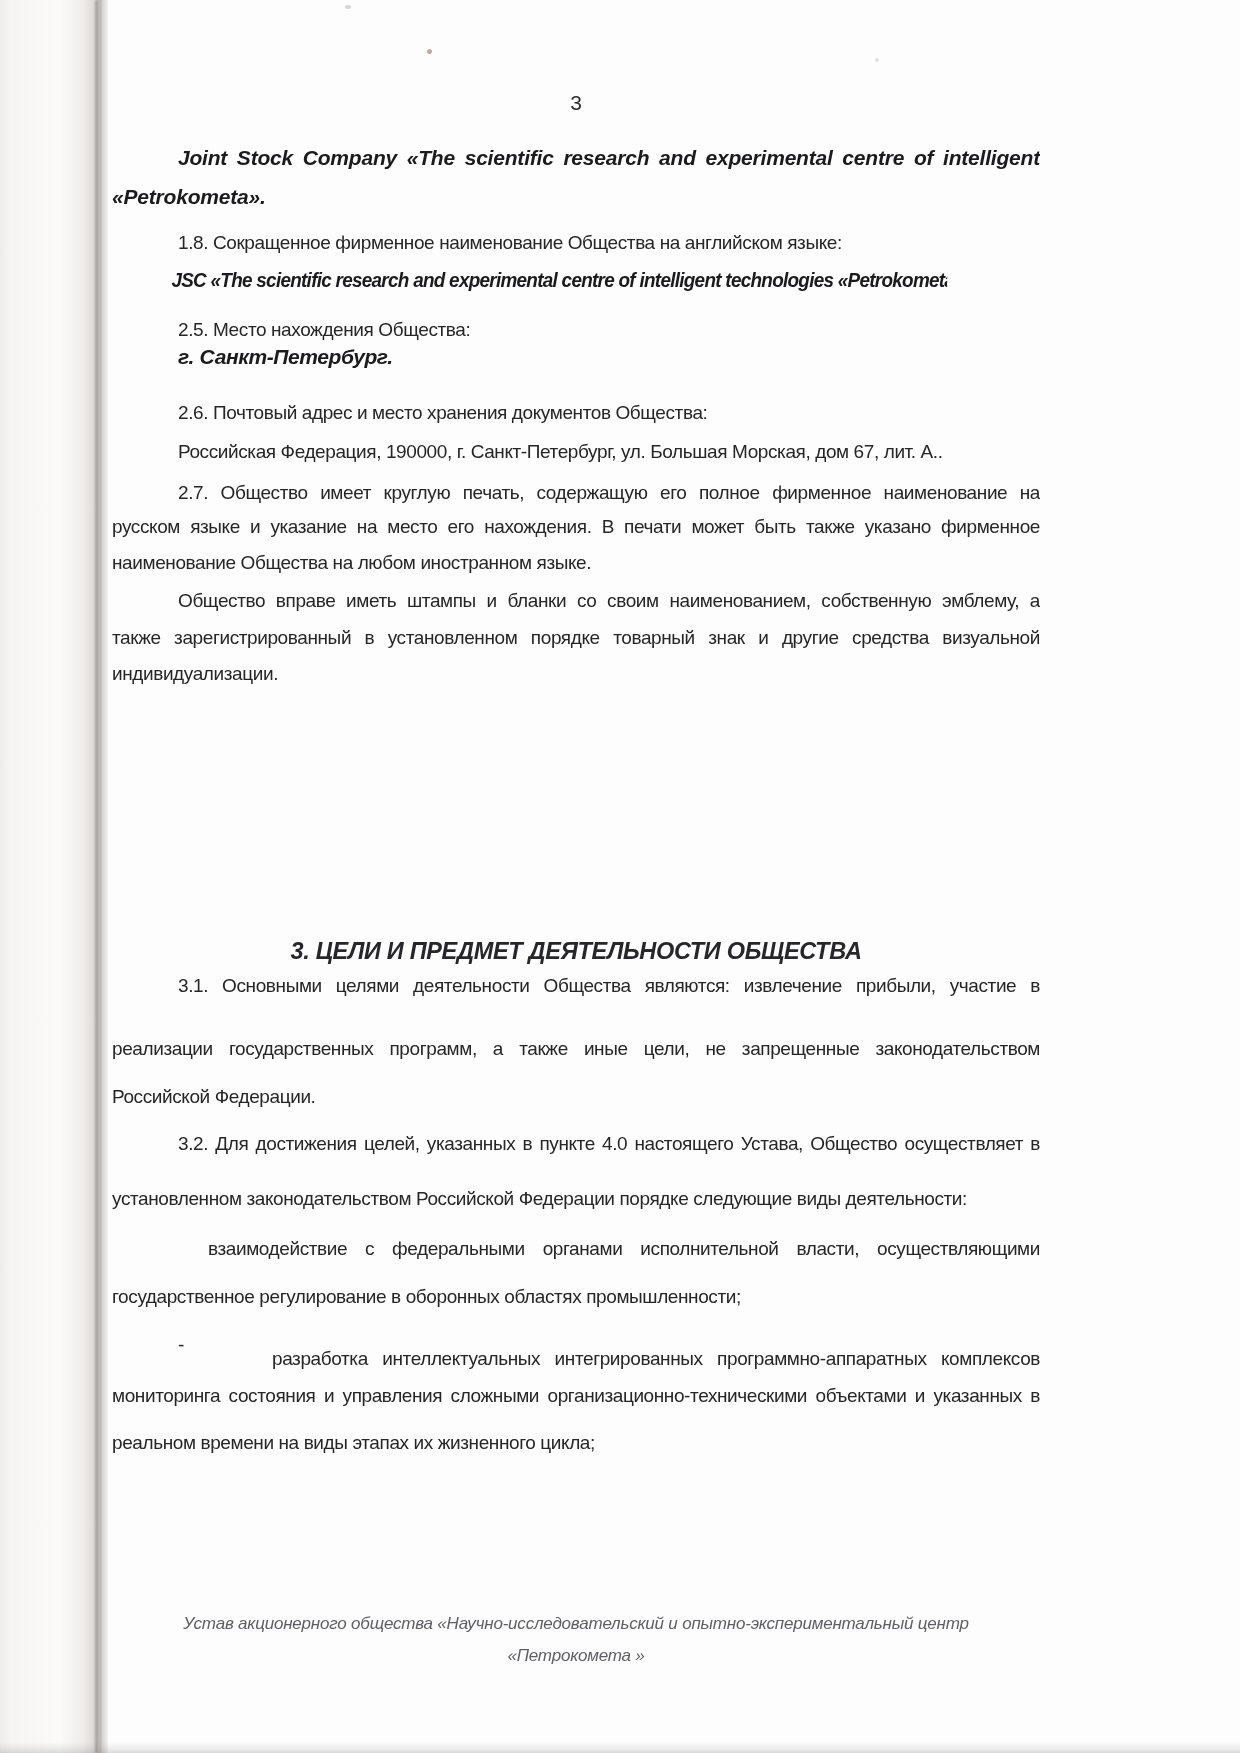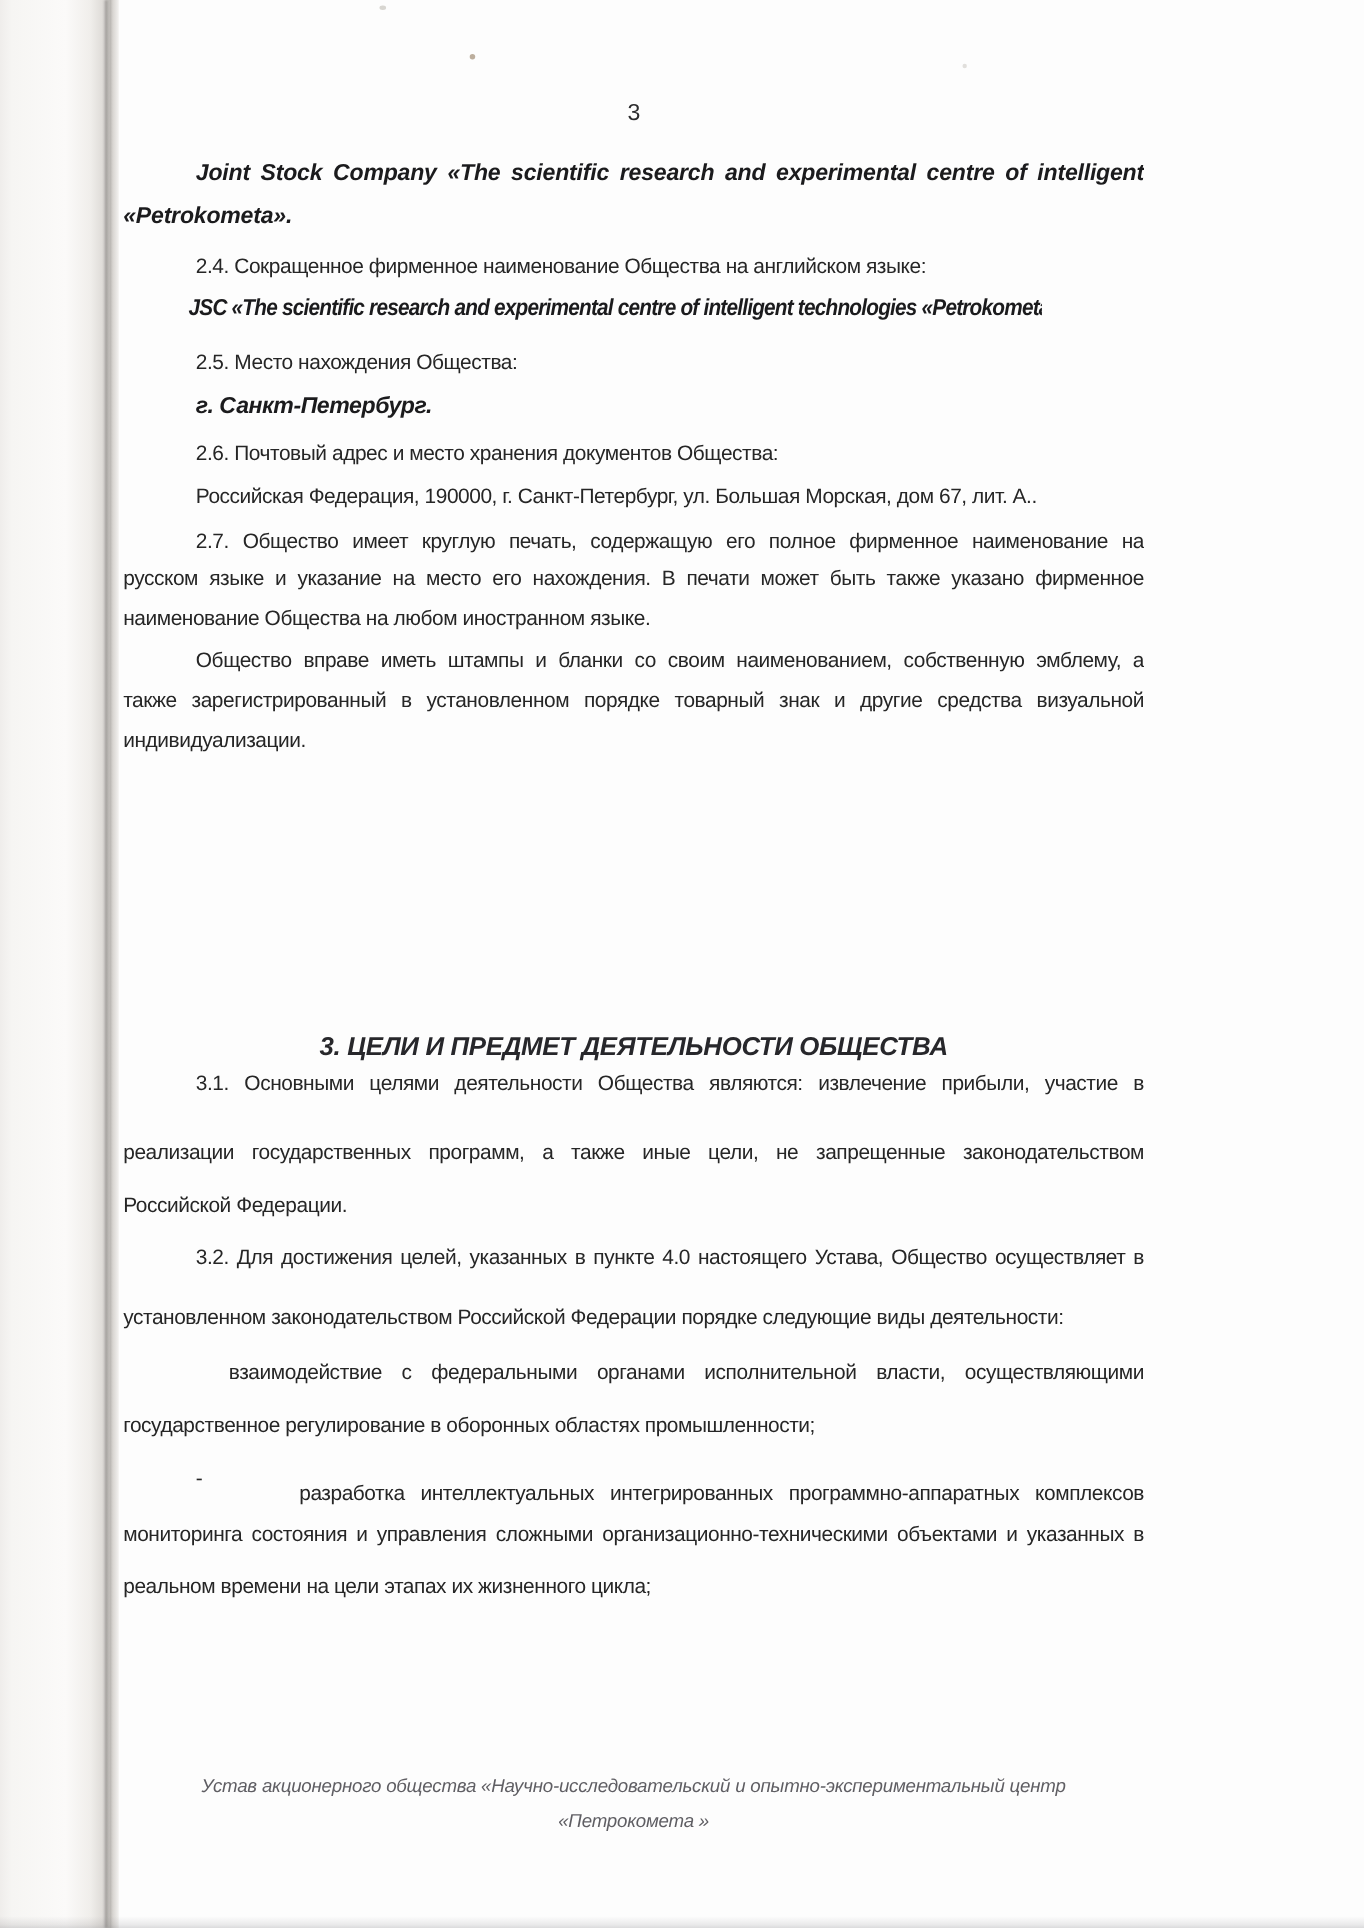--- a/index.html
+++ b/index.html
@@ -58,25 +58,25 @@
 <div class="scan-bottom"></div>
 <div class="speck speck1"></div>
 <div class="speck speck2"></div>
 <div class="speck speck3"></div>
 
 <div class="ln ctr pagenum" style="top:90px">3</div>
 
 <div class="ln jfy ind bi en" style="top:144px">Joint Stock Company «The scientific research and experimental centre of intelligent technologies</div>
 <div class="ln bi en" style="top:183px">«Petrokometa».</div>
 
-<div class="ln ind" style="top:230px">2.4. Сокращенное фирменное наименование Общества на английском языке:</div>
+<div class="ln ind" style="top:230px">1.8. Сокращенное фирменное наименование Общества на английском языке:</div>
 <div class="ln ind bi en cond" style="top:266px">JSC «The scientific research and experimental centre of intelligent technologies «Petrokometa ».</div>
 
 <div class="ln ind" style="top:317px">2.5. Место нахождения Общества:</div>
-<div class="ln ind bi city" style="top:356px">г. Санкт-Петербург.</div>
+<div class="ln ind bi city" style="top:344px">г. Санкт-Петербург.</div>
 
 <div class="ln ind" style="top:400px">2.6. Почтовый адрес и место хранения документов Общества:</div>
 <div class="ln ind" style="top:439px">Российская Федерация, 190000, г. Санкт-Петербург, ул. Большая Морская, дом 67, лит. А..</div>
 
 <div class="ln jfy ind" style="top:480px">2.7. Общество имеет круглую печать, содержащую его полное фирменное наименование на</div>
 <div class="ln jfy" style="top:514px">русском языке и указание на место его нахождения. В печати может быть также указано фирменное</div>
 <div class="ln" style="top:550px">наименование Общества на любом иностранном языке.</div>
 
 <div class="ln jfy ind" style="top:588px">Общество вправе иметь штампы и бланки со своим наименованием, собственную эмблему, а</div>
 <div class="ln jfy" style="top:625px">также зарегистрированный в установленном порядке товарный знак и другие средства визуальной</div>
@@ -90,16 +90,16 @@
 
 <div class="ln jfy ind" style="top:1131px">3.2. Для достижения целей, указанных в пункте 4.0 настоящего Устава, Общество осуществляет в</div>
 <div class="ln" style="top:1186px">установленном законодательством Российской Федерации порядке следующие виды деятельности:</div>
 
 <div class="ln jfy ind2" style="top:1236px">взаимодействие с федеральными органами исполнительной власти, осуществляющими</div>
 <div class="ln" style="top:1284px">государственное регулирование в оборонных областях промышленности;</div>
 
 <div class="dash" style="top:1332px">-</div>
 <div class="ln jfy ind3" style="top:1332px">разработка интеллектуальных интегрированных программно-аппаратных комплексов</div>
 <div class="ln jfy" style="top:1383px">мониторинга состояния и управления сложными организационно-техническими объектами и указанных в</div>
-<div class="ln" style="top:1430px">реальном времени на цели этапах их жизненного цикла;</div>
+<div class="ln" style="top:1430px">реальном времени на виды этапах их жизненного цикла;</div>
 
 <div class="ln ctr foot" style="top:1612px">Устав акционерного общества «Научно-исследовательский и опытно-экспериментальный центр интеллектуальных технологий</div>
 <div class="ln ctr foot" style="top:1644px">«Петрокомета »</div>
 
 </body></html>

